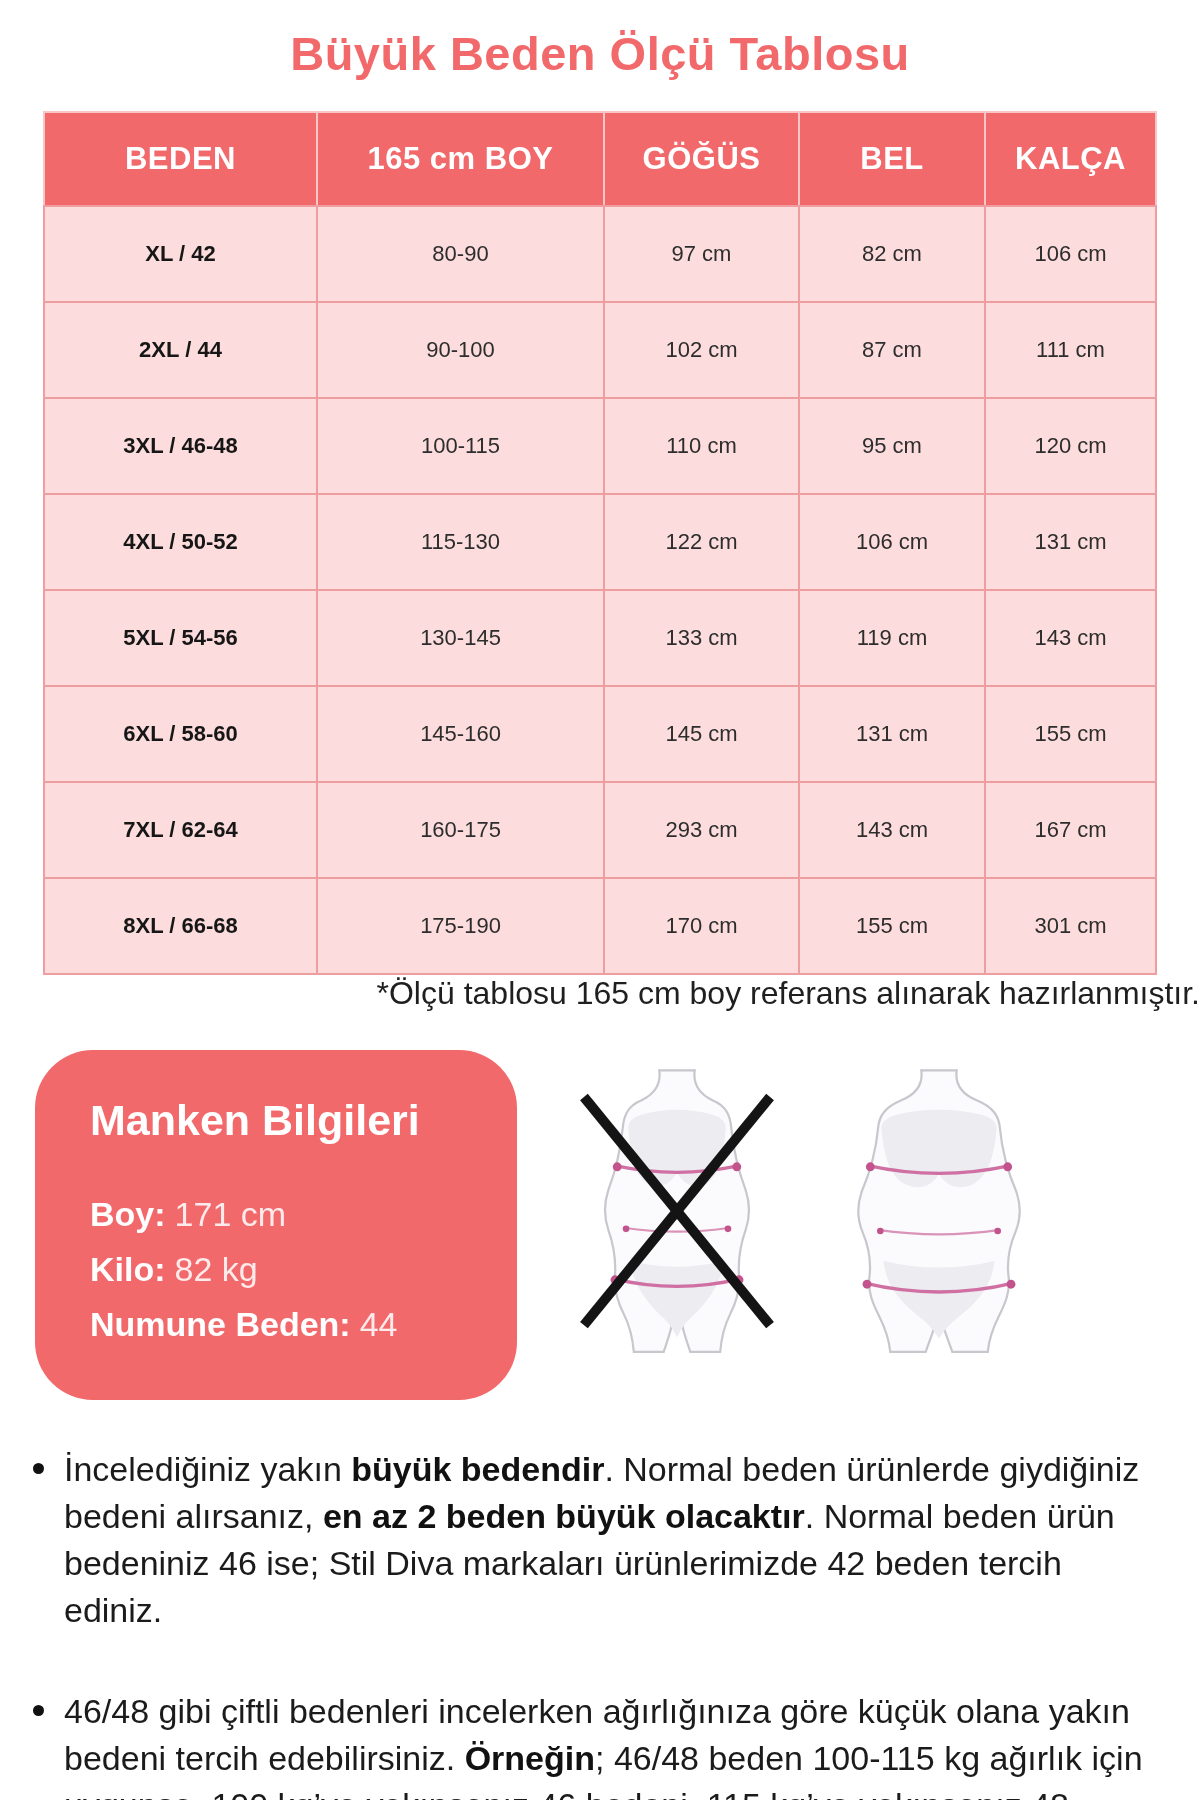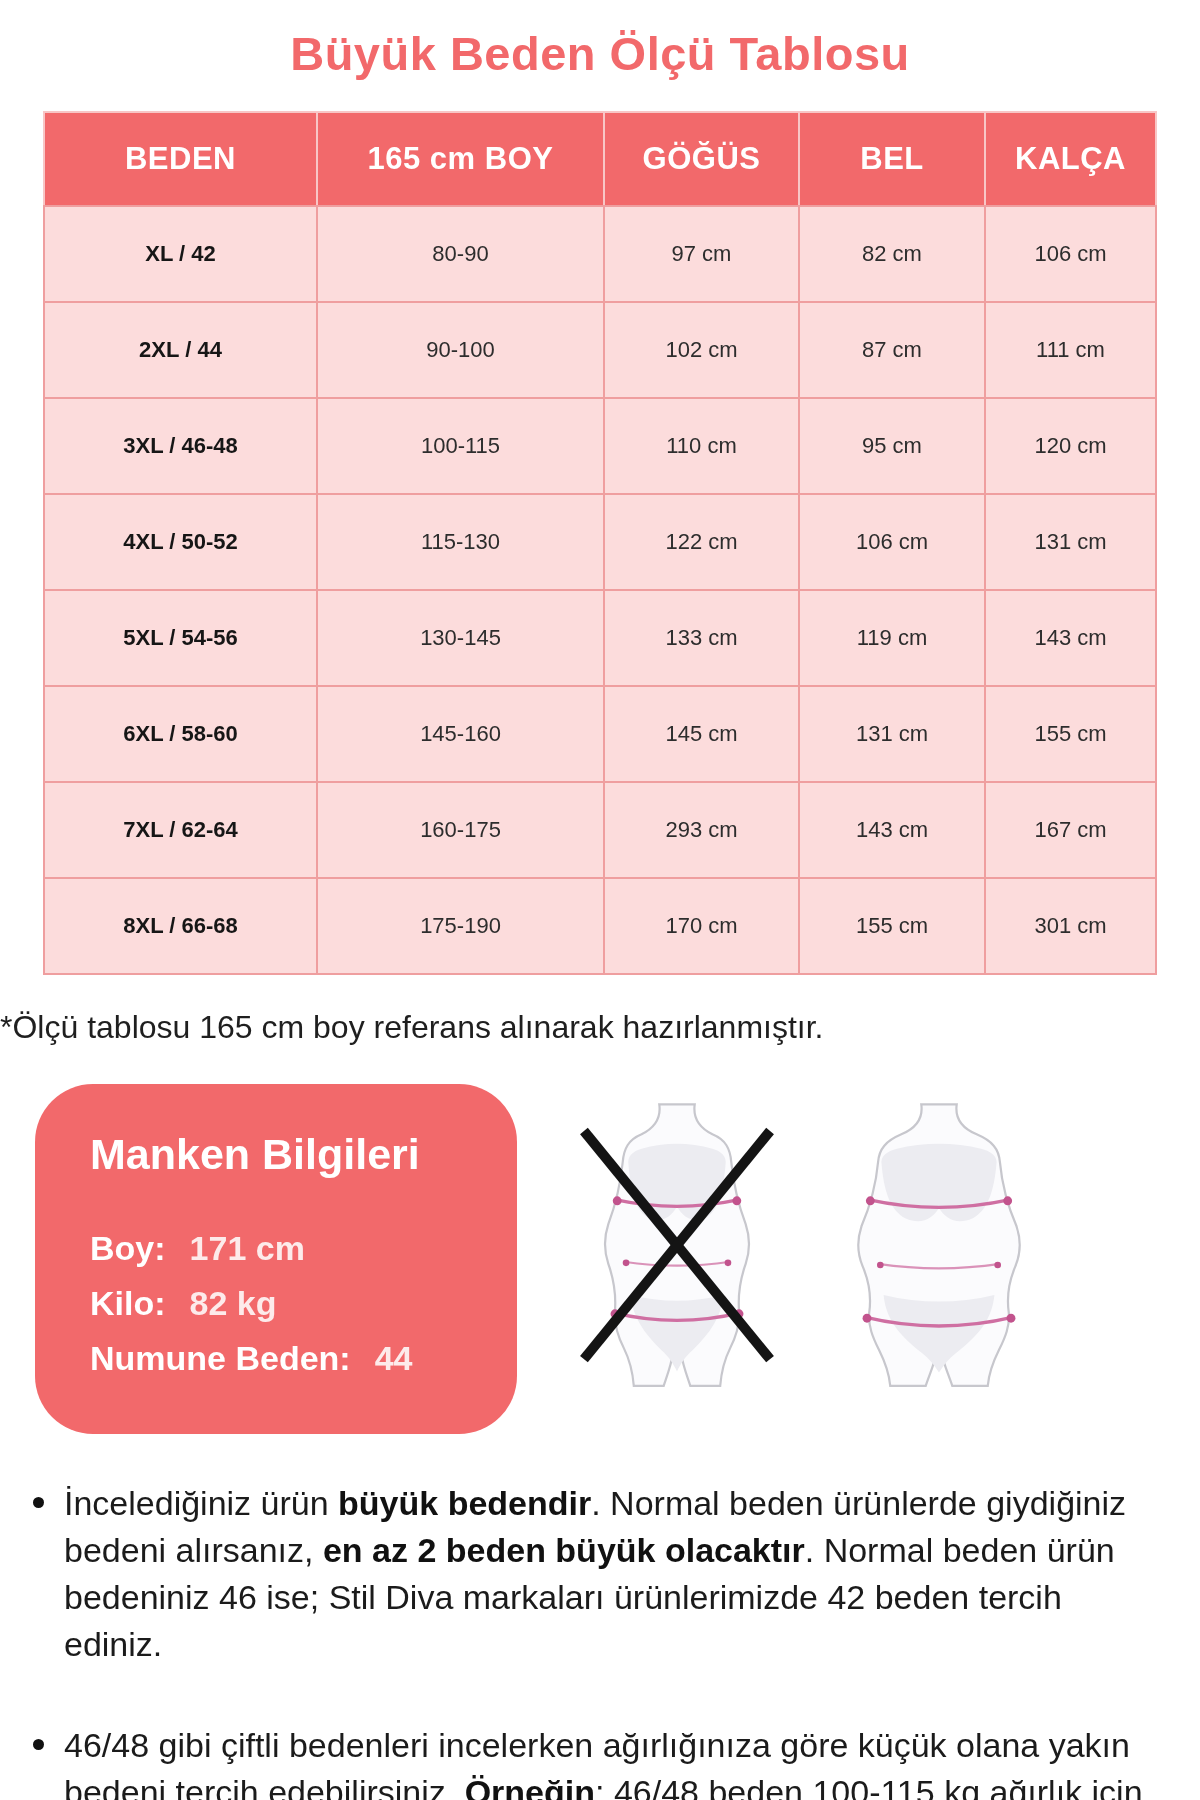--- a/index.html
+++ b/index.html
@@ -27,30 +27,30 @@
     background:var(--coral);color:#ffffff;font-size:31px;font-weight:700;
     height:94px;text-align:center;border:2px solid var(--header-border);
     border-bottom:2px solid var(--border-pink);letter-spacing:.5px;padding:0;
   }
   .size-table td{
     background:var(--cell-pink);font-size:22px;color:#2d2d2d;height:96px;
     text-align:center;border:2px solid var(--border-pink);padding:0;
   }
   .size-table td.size-col{font-weight:700;color:#161616}
   .footnote{
-    text-align:left;font-size:32px;color:#1f1f1f;margin-top:34px;
+    text-align:right;font-size:32px;color:#1f1f1f;
   }
   .info-section{display:flex;align-items:flex-start;margin:38px 0 0 35px}
   .model-box{
     width:482px;background:var(--coral);border-radius:58px;
     padding:46px 55px 48px;color:#ffffff;
   }
   .model-box-title{font-size:43px;font-weight:700;margin:0 0 42px}
   .model-row{font-size:34px;line-height:1.62;font-weight:700}
-  .model-row .val{font-weight:700;opacity:.87;margin-left:24px}
+  .model-row .val{font-weight:400;opacity:.87;margin-left:9px}
   .figures{display:flex;gap:22px;margin-left:40px;margin-top:16px}
   svg.fig{width:240px;height:288px;display:block}
   .body-outline{fill:#fbfbfd;stroke:#c7c7cd;stroke-width:2}
   .garment{fill:#ececf1;stroke:none}
   .m-line{fill:none;stroke:var(--measure-pink);stroke-width:3}
   .m-line.light{stroke-width:2;opacity:.75}
   .m-dot{fill:#c2538d}
   .x-line{stroke:#141414;stroke-width:9}
   .notes{margin:46px 32px 0 30px}
   .note{
@@ -193,15 +193,15 @@
       <circle class="m-dot" cx="47" cy="149" r="3"></circle>
         <circle class="m-dot" cx="153" cy="149" r="3"></circle>
       <path class="m-line" d="M33,196 Q100,212 167,196"></path>
       <circle class="m-dot" cx="35" cy="197" r="4"></circle>
         <circle class="m-dot" cx="165" cy="197" r="4"></circle>
     </svg>
   </div>
 </div>
 
 <div class="notes">
-  <p class="note"><span>İncelediğiniz ürün </span><b>büyük bedendir</b><span>. Normal beden ürünlerde giydiğiniz bedeni alırsanız, </span><b>en az 2 beden büyük olacaktır</b><span>. Normal beden ürün bedeniniz 46 ise; Stil Diva markaları ürünlerimizde 42 beden tercih ediniz.</span></p>
+  <p class="note"><span>İncelediğiniz yakın </span><b>büyük bedendir</b><span>. Normal beden ürünlerde giydiğiniz bedeni alırsanız, </span><b>en az 2 beden büyük olacaktır</b><span>. Normal beden ürün bedeniniz 46 ise; Stil Diva markaları ürünlerimizde 42 beden tercih ediniz.</span></p>
   <p class="note"><span>46/48 gibi çiftli bedenleri incelerken ağırlığınıza göre küçük olana yakın bedeni tercih edebilirsiniz. </span><b>Örneğin</b><span>; 46/48 beden 100-115 kg ağırlık için uygunsa, 100 kg’ya yakınsanız 46 bedeni, 115 kg’ya yakınsanız 48 bedeni tercih edebilirsiniz.</span></p>
 </div>
 
 </body></html>

